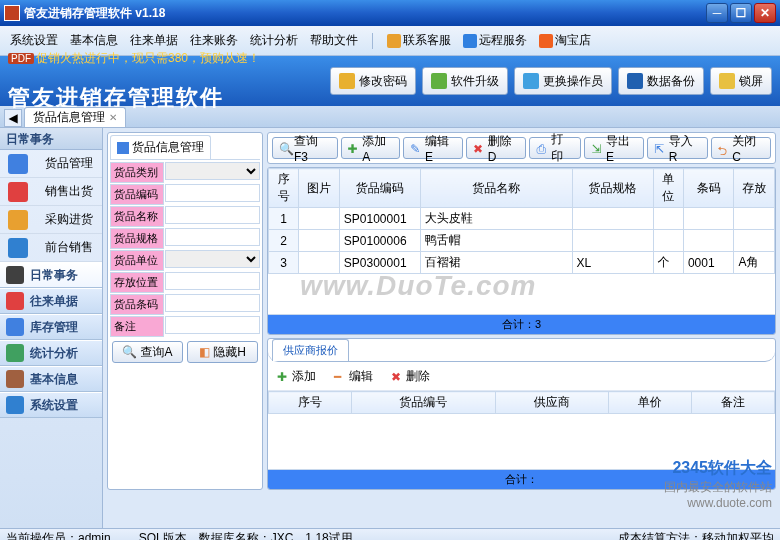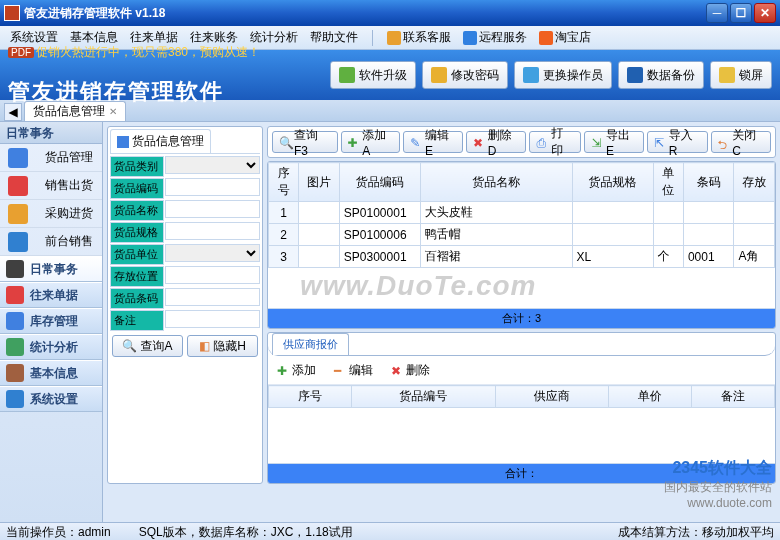--- a/index.html
+++ b/index.html
@@ -7,21 +7,21 @@
 
 
 .titlebar { height: 26px; background: linear-gradient(to bottom, #3a8de8, #1f5fc9, #0842a8); display: flex; align-items: center; padding: 0 4px; color: #fff; }
 .titlebar .icon { width: 16px; height: 16px; background: #c04020; margin-right: 4px; border: 1px solid #fff; }
 .titlebar .title { flex: 1; font-weight: bold; }
 .winbtns { display: flex; gap: 2px; }
 .winbtn { width: 22px; height: 20px; background: linear-gradient(to bottom, #6fa8e8, #2060c0); border: 1px solid #1a4a90; border-radius: 3px; display: flex; align-items: center; justify-content: center; color: #fff; font-weight: bold; cursor: pointer; }
 .winbtn.close { background: linear-gradient(to bottom, #e87060, #c03020); border-color: #a01010; }
 
 
-.menubar { height: 24px; background: linear-gradient(to bottom, #eef4fc, #d6e6f8); border-bottom: 1px solid #a8c0e0; display: flex; align-items: center; padding: 0 4px; gap: 2px; }
+.menubar { height: 30px; background: linear-gradient(to bottom, #eef4fc, #d6e6f8); border-bottom: 1px solid #a8c0e0; display: flex; align-items: center; padding: 0 4px; gap: 2px; }
 .menuitem { padding: 2px 6px; cursor: pointer; }
 .menusep { width: 1px; height: 16px; background: #a0b8d8; margin: 0 6px; }
 .menuicon { width: 14px; height: 14px; display: inline-block; vertical-align: middle; margin-right: 2px; }
 
 
 .banner { height: 50px; background: linear-gradient(to bottom, #3a8de8, #1a5abc); display: flex; align-items: center; padding: 0 8px; }
 .promo { font-size: 11px; color: #ffd040; margin-bottom: 16px; }
 .promo .badge { background: #c04020; color: #fff; padding: 0 3px; border-radius: 2px; font-size: 10px; margin-right: 2px; }
 .apptitle { color: #fff; font-size: 22px; font-weight: bold; letter-spacing: 2px; }
 .banner-left { display: flex; flex-direction: column; }
@@ -49,21 +49,21 @@
 .side-section.active { background: linear-gradient(to bottom, #fff, #f0f6ff); }
 .side-section .sicon { width: 18px; height: 18px; }
 
 
 .content { flex: 1; display: flex; flex-direction: column; padding: 4px; gap: 4px; overflow: hidden; }
 .filter-row { display: flex; gap: 4px; }
 .filter-panel { width: 156px; background: #fff; border: 1px solid #a0b8d8; border-radius: 3px; padding: 2px; }
 .filter-tab { display: flex; border-bottom: 1px solid #c8d8ec; margin-bottom: 2px; }
 .filter-tab-item { padding: 3px 6px; background: #fff; border: 1px solid #c8d8ec; border-bottom: none; border-radius: 3px 3px 0 0; font-size: 11px; display: flex; align-items: center; gap: 3px; }
 .filter-grid { display: grid; grid-template-columns: 54px 1fr; gap: 1px; }
-.filter-label { background: #14b8a6; padding: 2px 3px; font-size: 11px; border: 1px solid #c8d8ec; }
+.filter-label { background: #f9a8d4; padding: 2px 3px; font-size: 11px; border: 1px solid #c8d8ec; }
 .filter-input { border: 1px solid #c8d8ec; height: 18px; width: 100%; font-size: 11px; padding: 0 2px; }
 .filter-btns { display: flex; gap: 4px; padding: 4px 2px; }
 .fbtn { flex: 1; height: 22px; background: linear-gradient(to bottom, #fff, #e0e8f4); border: 1px solid #8aa8d0; border-radius: 3px; display: flex; align-items: center; justify-content: center; gap: 3px; cursor: pointer; font-size: 11px; }
 
 .right-area { flex: 1; display: flex; flex-direction: column; gap: 3px; overflow: hidden; }
 
 .toolbar { background: #fff; border: 1px solid #a0b8d8; border-radius: 3px; padding: 4px; display: flex; gap: 3px; }
 .tbtn { height: 22px; padding: 0 6px; background: linear-gradient(to bottom, #fff, #e0e8f4); border: 1px solid #8aa8d0; border-radius: 3px; display: flex; align-items: center; gap: 3px; cursor: pointer; font-size: 11px; }
 .ticon { width: 12px; height: 12px; display: inline-block; }
 
@@ -113,26 +113,26 @@
 
 <div class="banner">
   <div class="banner-left">
     <div class="promo">
       <span class="badge">PDF</span><span>促销火热进行中，现只需380，预购从速！</span>
     </div>
     <div class="apptitle">管友进销存管理软件</div>
   </div>
   <div class="banner-right" id="banner-btns">
       <div class="bannerbtn">
+        <span class="bicon" style="background:#e8b030"></span>
+        <span>修改密码</span>
+      </div>
+      <div class="bannerbtn">
         <span class="bicon" style="background:#60b040"></span>
         <span>软件升级</span>
-      </div>
-      <div class="bannerbtn">
-        <span class="bicon" style="background:#e8b030"></span>
-        <span>修改密码</span>
       </div>
       <div class="bannerbtn">
         <span class="bicon" style="background:#40a0e0"></span>
         <span>更换操作员</span>
       </div>
       <div class="bannerbtn">
         <span class="bicon" style="background:#2060b0"></span>
         <span>数据备份</span>
       </div>
       <div class="bannerbtn">

